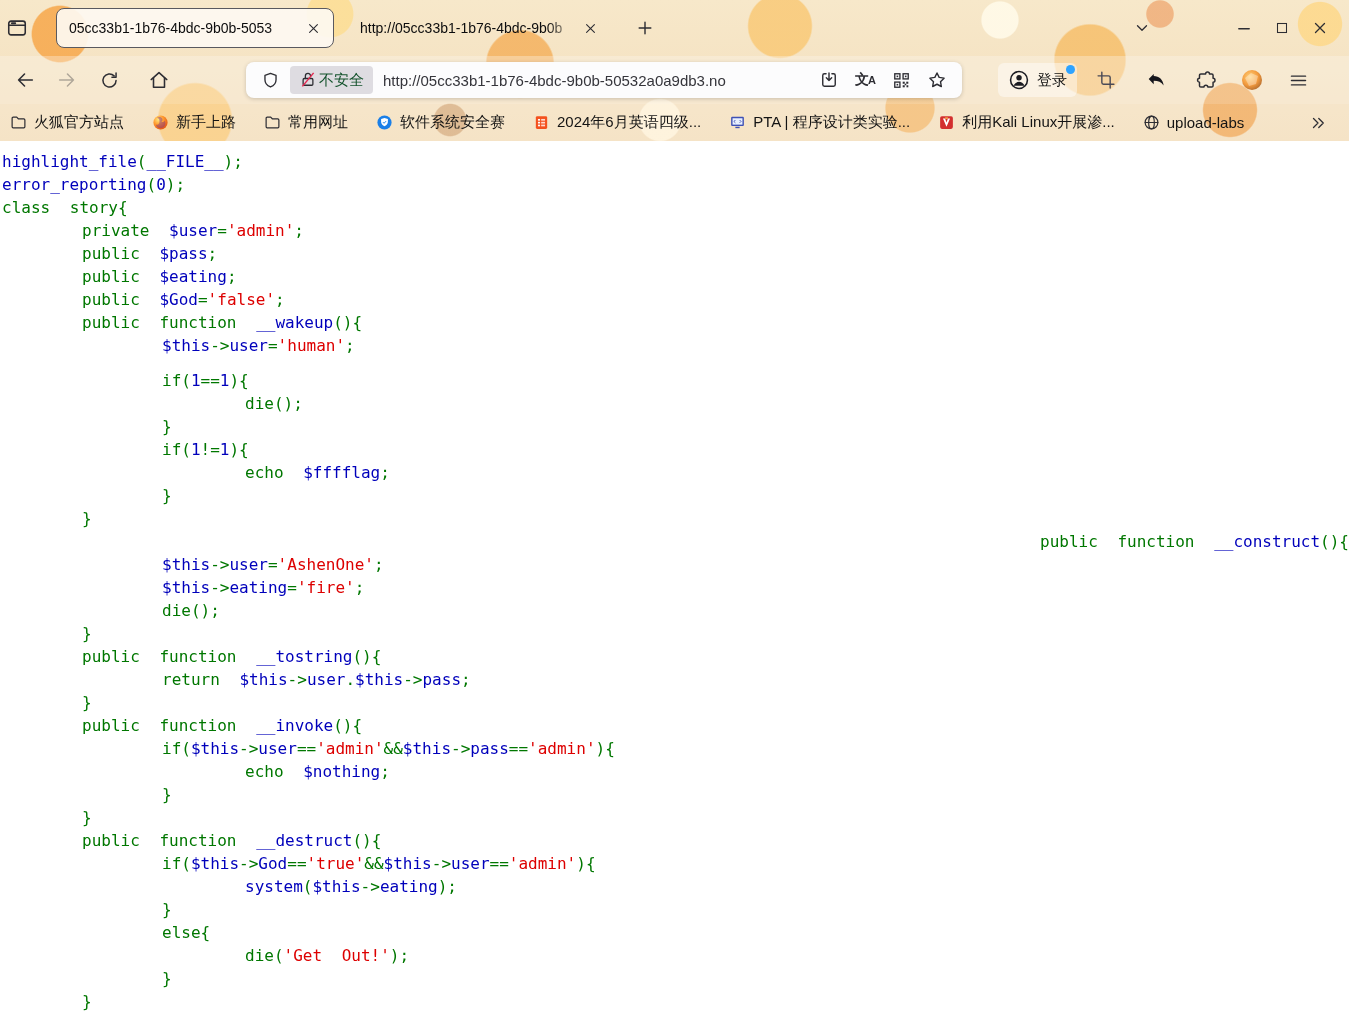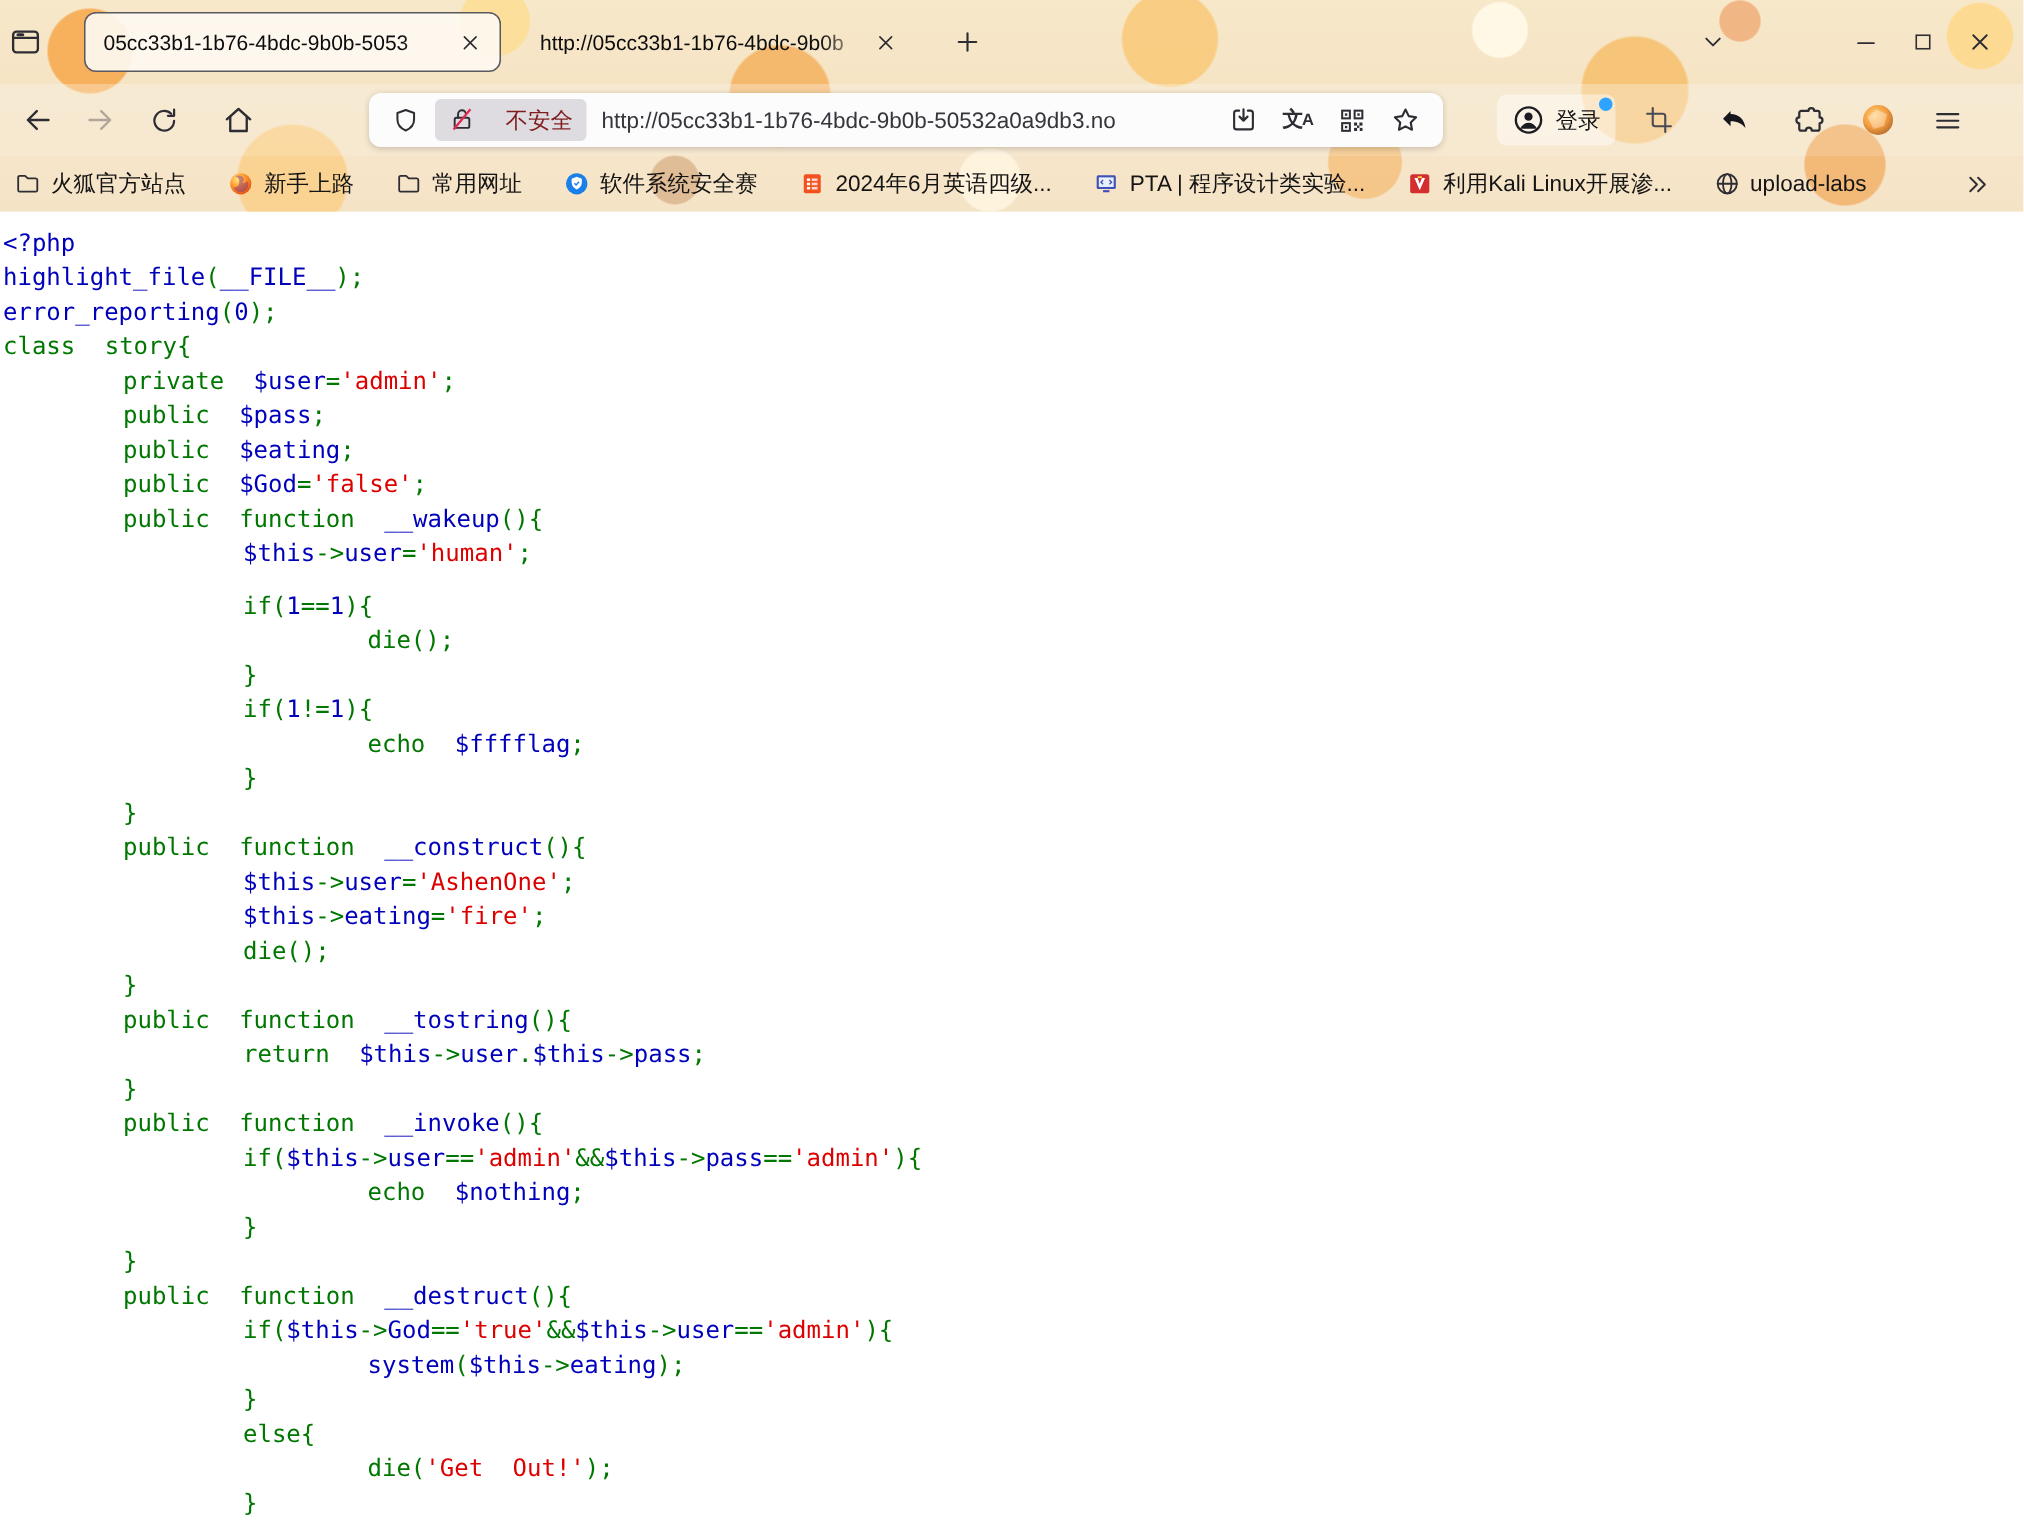--- a/index.html
+++ b/index.html
@@ -46,23 +46,23 @@
   .win-max svg rect { fill:none; stroke:#2d2d33; stroke-width:1.4; }
 
   
   .navbar { height:48px; display:flex; align-items:center; padding:0 8px;
     background:rgba(253,247,237,.35); }
   .nav-gap { width:8px; flex:0 0 auto; }
   .disabled { opacity:.35; }
   .urlbar { margin-left:70px; width:716px; height:36px; background:#fcfcfd;
     border-radius:8px; box-shadow:0 1px 4px rgba(0,0,0,.18);
     display:flex; align-items:center; padding:0 10px; }
-  .sec-chip { display:flex; align-items:center; gap:20px; height:28px; margin-left:6px;
+  .sec-chip { display:flex; align-items:center; gap:2px; height:28px; margin-left:6px;
     padding:0 9px; background:rgba(219,217,222,.92); border-radius:4px;
-    font-size:15px; color:#7f1d1d; white-space:nowrap; }
+    font-size:15px; color:#14532d; white-space:nowrap; }
   .url-text { margin-left:10px; flex:1; font-size:15px; color:#35353b; white-space:nowrap;
     overflow:hidden;
     -webkit-mask-image:linear-gradient(90deg,#000 90%,transparent 100%);
     mask-image:linear-gradient(90deg,#000 90%,transparent 100%); }
   .url-icons { display:flex; align-items:center; gap:6px; }
   .translate { font-size:14px; font-weight:bold; color:#2d2d33; letter-spacing:-1px; }
   .translate small { font-size:11px; font-weight:bold; }
   .account { margin-left:36px; position:relative; display:flex; align-items:center; gap:7px;
     height:34px; padding:0 10px; border-radius:6px; background:rgba(255,255,255,.45);
     font-size:15px; color:#111; flex:0 0 auto; }
@@ -368,38 +368,37 @@
     <div class="icon-btn bm-more">
       <svg class="ol" width="18" height="18" viewBox="0 0 24 24" stroke-width="2">
         <path d="M6 6l6 6-6 6M13 6l6 6-6 6"></path>
         </svg>
     </div>
   </div>
 </div>
 
 <div class="content">
   <div>
-      <div class="cl" style="padding-left: 0px;"><span class="tk-d">&lt;?php</span></div>
       <div class="cl" style="padding-left: 0px;"><span class="tk-d">highlight_file</span><span class="tk-k">(</span><span class="tk-d">__FILE__</span><span class="tk-k">);</span></div>
       <div class="cl" style="padding-left: 0px;"><span class="tk-d">error_reporting</span><span class="tk-k">(</span><span class="tk-d">0</span><span class="tk-k">);</span></div>
       <div class="cl" style="padding-left: 0px;"><span class="tk-k">class story{</span></div>
       <div class="cl" style="padding-left: 80px;"><span class="tk-k">private </span><span class="tk-d">$user</span><span class="tk-k">=</span><span class="tk-s">'admin'</span><span class="tk-k">;</span></div>
       <div class="cl" style="padding-left: 80px;"><span class="tk-k">public </span><span class="tk-d">$pass</span><span class="tk-k">;</span></div>
       <div class="cl" style="padding-left: 80px;"><span class="tk-k">public </span><span class="tk-d">$eating</span><span class="tk-k">;</span></div>
       <div class="cl" style="padding-left: 80px;"><span class="tk-k">public </span><span class="tk-d">$God</span><span class="tk-k">=</span><span class="tk-s">'false'</span><span class="tk-k">;</span></div>
       <div class="cl" style="padding-left: 80px;"><span class="tk-k">public function </span><span class="tk-d">__wakeup</span><span class="tk-k">(){</span></div>
       <div class="cl" style="padding-left: 160px;"><span class="tk-d">$this</span><span class="tk-k">-&gt;</span><span class="tk-d">user</span><span class="tk-k">=</span><span class="tk-s">'human'</span><span class="tk-k">;</span></div>
       <div class="cl" style="padding-left: 160px; margin-top: 12px;"><span class="tk-k">if(</span><span class="tk-d">1</span><span class="tk-k">==</span><span class="tk-d">1</span><span class="tk-k">){</span></div>
       <div class="cl" style="padding-left: 243px;"><span class="tk-k">die();</span></div>
       <div class="cl" style="padding-left: 160px;"><span class="tk-k">}</span></div>
       <div class="cl" style="padding-left: 160px;"><span class="tk-k">if(</span><span class="tk-d">1</span><span class="tk-k">!=</span><span class="tk-d">1</span><span class="tk-k">){</span></div>
       <div class="cl" style="padding-left: 243px;"><span class="tk-k">echo </span><span class="tk-d">$fffflag</span><span class="tk-k">;</span></div>
       <div class="cl" style="padding-left: 160px;"><span class="tk-k">}</span></div>
       <div class="cl" style="padding-left: 80px;"><span class="tk-k">}</span></div>
-      <div class="cl" style="padding-left: 80px;"><span class="tk-k">public function </span><span class="tk-d">__construct</span><span class="tk-k">(){</span></div>
+      <div class="cl" style="padding-left: 80px; text-align: right;"><span class="tk-k">public function </span><span class="tk-d">__construct</span><span class="tk-k">(){</span></div>
       <div class="cl" style="padding-left: 160px;"><span class="tk-d">$this</span><span class="tk-k">-&gt;</span><span class="tk-d">user</span><span class="tk-k">=</span><span class="tk-s">'AshenOne'</span><span class="tk-k">;</span></div>
       <div class="cl" style="padding-left: 160px;"><span class="tk-d">$this</span><span class="tk-k">-&gt;</span><span class="tk-d">eating</span><span class="tk-k">=</span><span class="tk-s">'fire'</span><span class="tk-k">;</span></div>
       <div class="cl" style="padding-left: 160px;"><span class="tk-k">die();</span></div>
       <div class="cl" style="padding-left: 80px;"><span class="tk-k">}</span></div>
       <div class="cl" style="padding-left: 80px;"><span class="tk-k">public function </span><span class="tk-d">__tostring</span><span class="tk-k">(){</span></div>
       <div class="cl" style="padding-left: 160px;"><span class="tk-k">return </span><span class="tk-d">$this</span><span class="tk-k">-&gt;</span><span class="tk-d">user</span><span class="tk-k">.</span><span class="tk-d">$this</span><span class="tk-k">-&gt;</span><span class="tk-d">pass</span><span class="tk-k">;</span></div>
       <div class="cl" style="padding-left: 80px;"><span class="tk-k">}</span></div>
       <div class="cl" style="padding-left: 80px;"><span class="tk-k">public function </span><span class="tk-d">__invoke</span><span class="tk-k">(){</span></div>
       <div class="cl" style="padding-left: 160px;"><span class="tk-k">if(</span><span class="tk-d">$this</span><span class="tk-k">-&gt;</span><span class="tk-d">user</span><span class="tk-k">==</span><span class="tk-s">'admin'</span><span class="tk-k">&amp;&amp;</span><span class="tk-d">$this</span><span class="tk-k">-&gt;</span><span class="tk-d">pass</span><span class="tk-k">==</span><span class="tk-s">'admin'</span><span class="tk-k">){</span></div>
       <div class="cl" style="padding-left: 243px;"><span class="tk-k">echo </span><span class="tk-d">$nothing</span><span class="tk-k">;</span></div>

